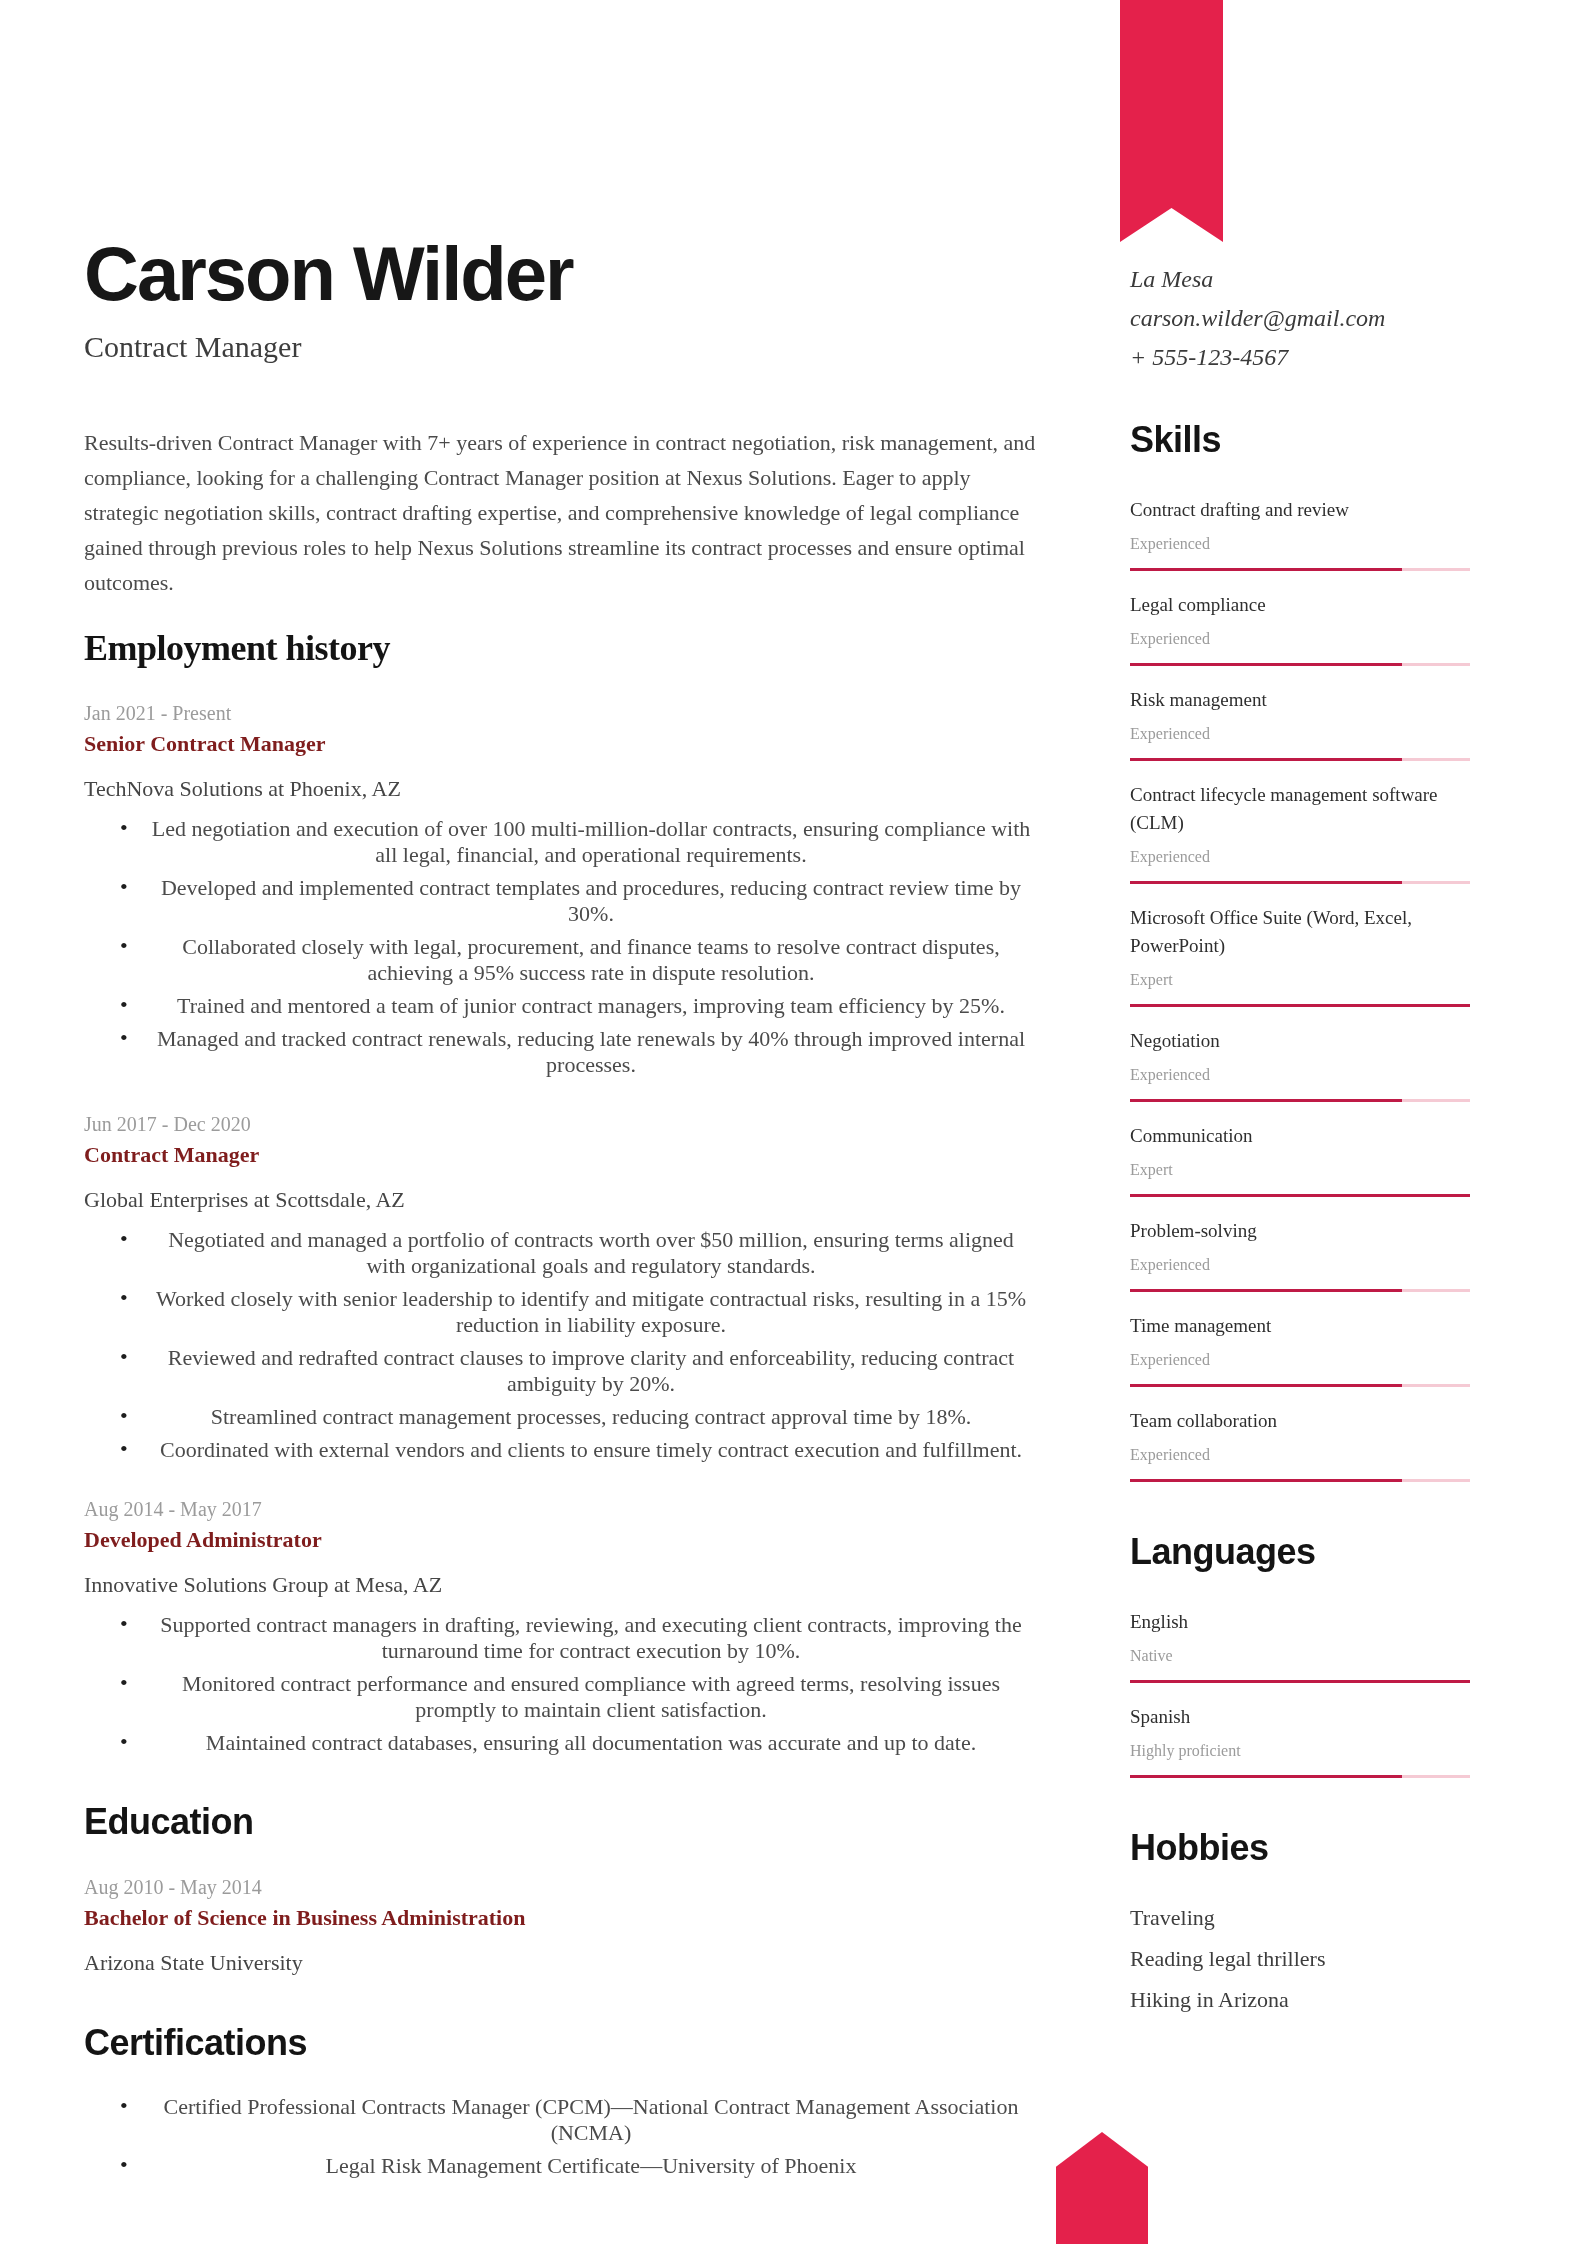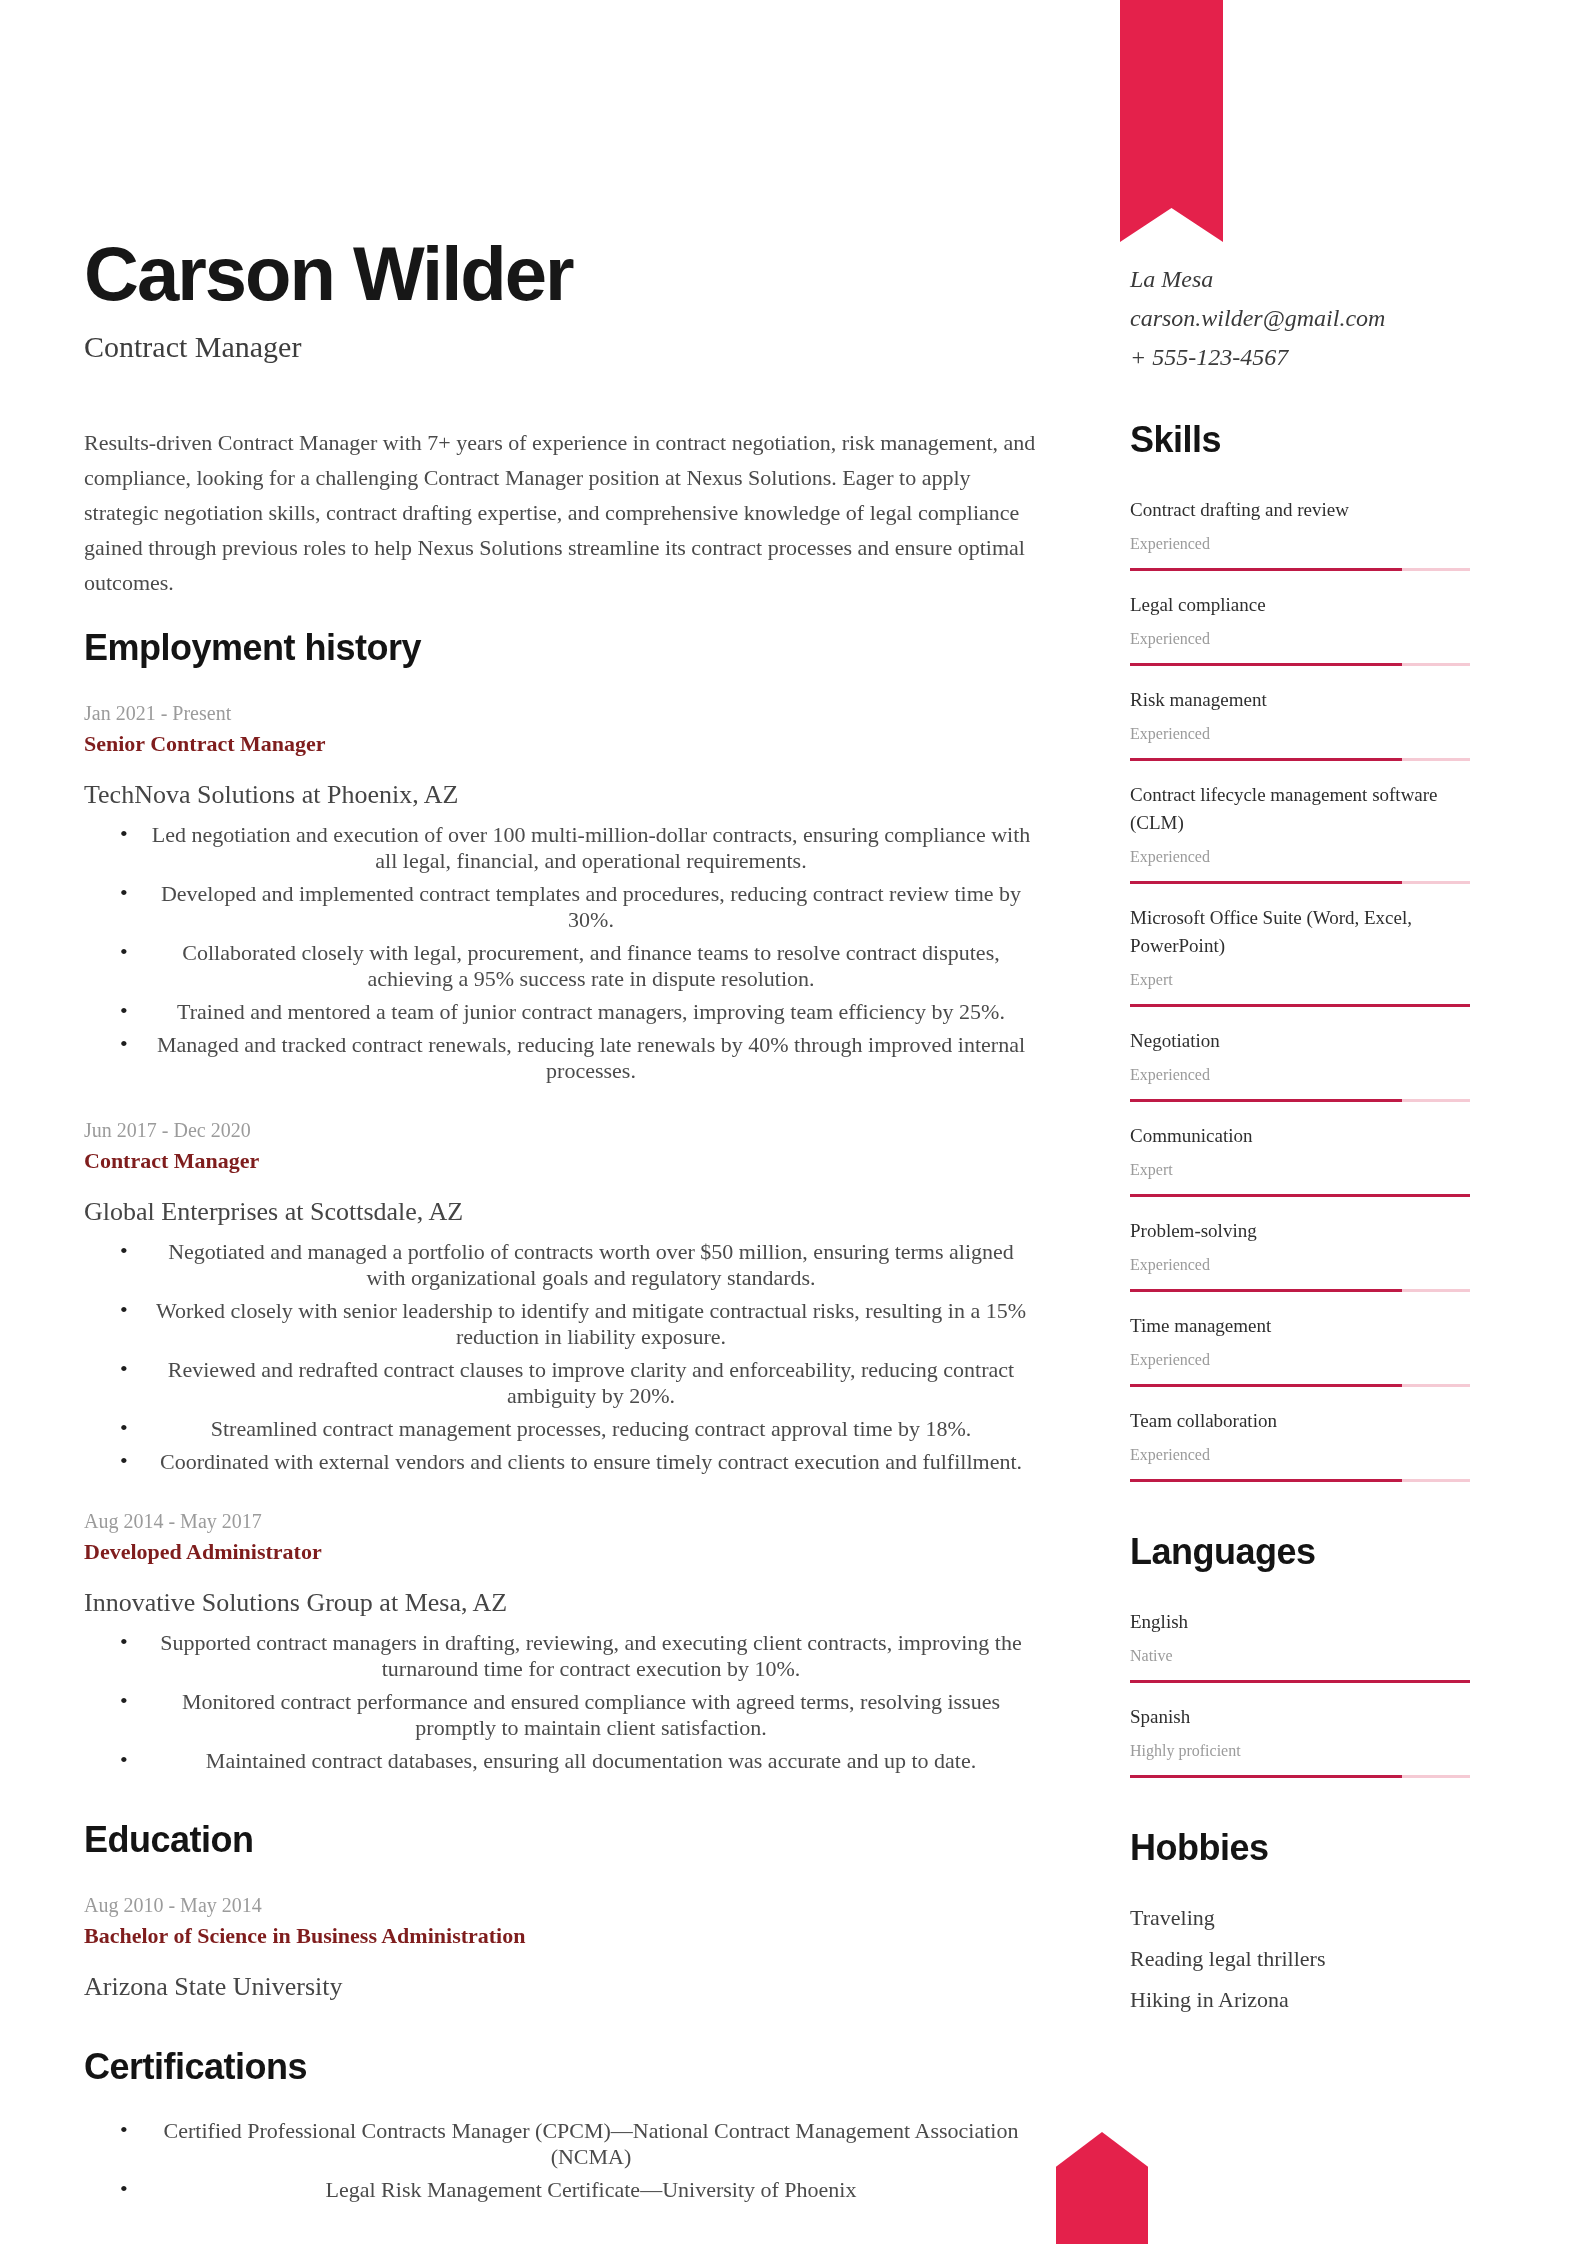--- a/index.html
+++ b/index.html
@@ -34,26 +34,26 @@
     font-size:76px;line-height:80px;letter-spacing:-2px;color:#171717;
   }
   .subtitle{font-size:30px;line-height:36px;color:#3d3d3d;margin-top:15px;}
   .summary{font-size:22px;line-height:35px;color:#4b4b4b;margin-top:60px;}
 
   .section-heading{
     font-family:"Liberation Sans", sans-serif;font-weight:700;
     font-size:36px;line-height:44px;letter-spacing:-0.5px;color:#141414;
     margin-top:44px;
   }
-  .section-heading.first{margin-top:26px;}
+  .section-heading.first{margin-top:26px;font-family:Liberation Serif, serif;}
 
   .job + .job{margin-top:34px;}
   .date{font-size:20px;line-height:24px;color:#9b9b9b;margin-top:31px;}
   .job-title{font-size:22px;line-height:38px;font-weight:700;color:#7f1d1d;font-family:"Liberation Serif", serif;}
-  .company{font-size:26px;line-height:28px;color:#454545;margin-top:18px;}
+  .company{font-size:22px;line-height:28px;color:#454545;margin-top:12px;}
 
   ul.bullets{list-style:none;margin-top:13px;padding-left:36px;text-align:center;}
   ul.bullets li{
     position:relative;font-size:22px;line-height:26px;color:#4b4b4b;
     padding-left:26px;margin-bottom:7px;
   }
   ul.bullets li::before{
     content:"\2022";position:absolute;left:0;top:-1px;
     color:#1e1e1e;font-size:22px;
   }

